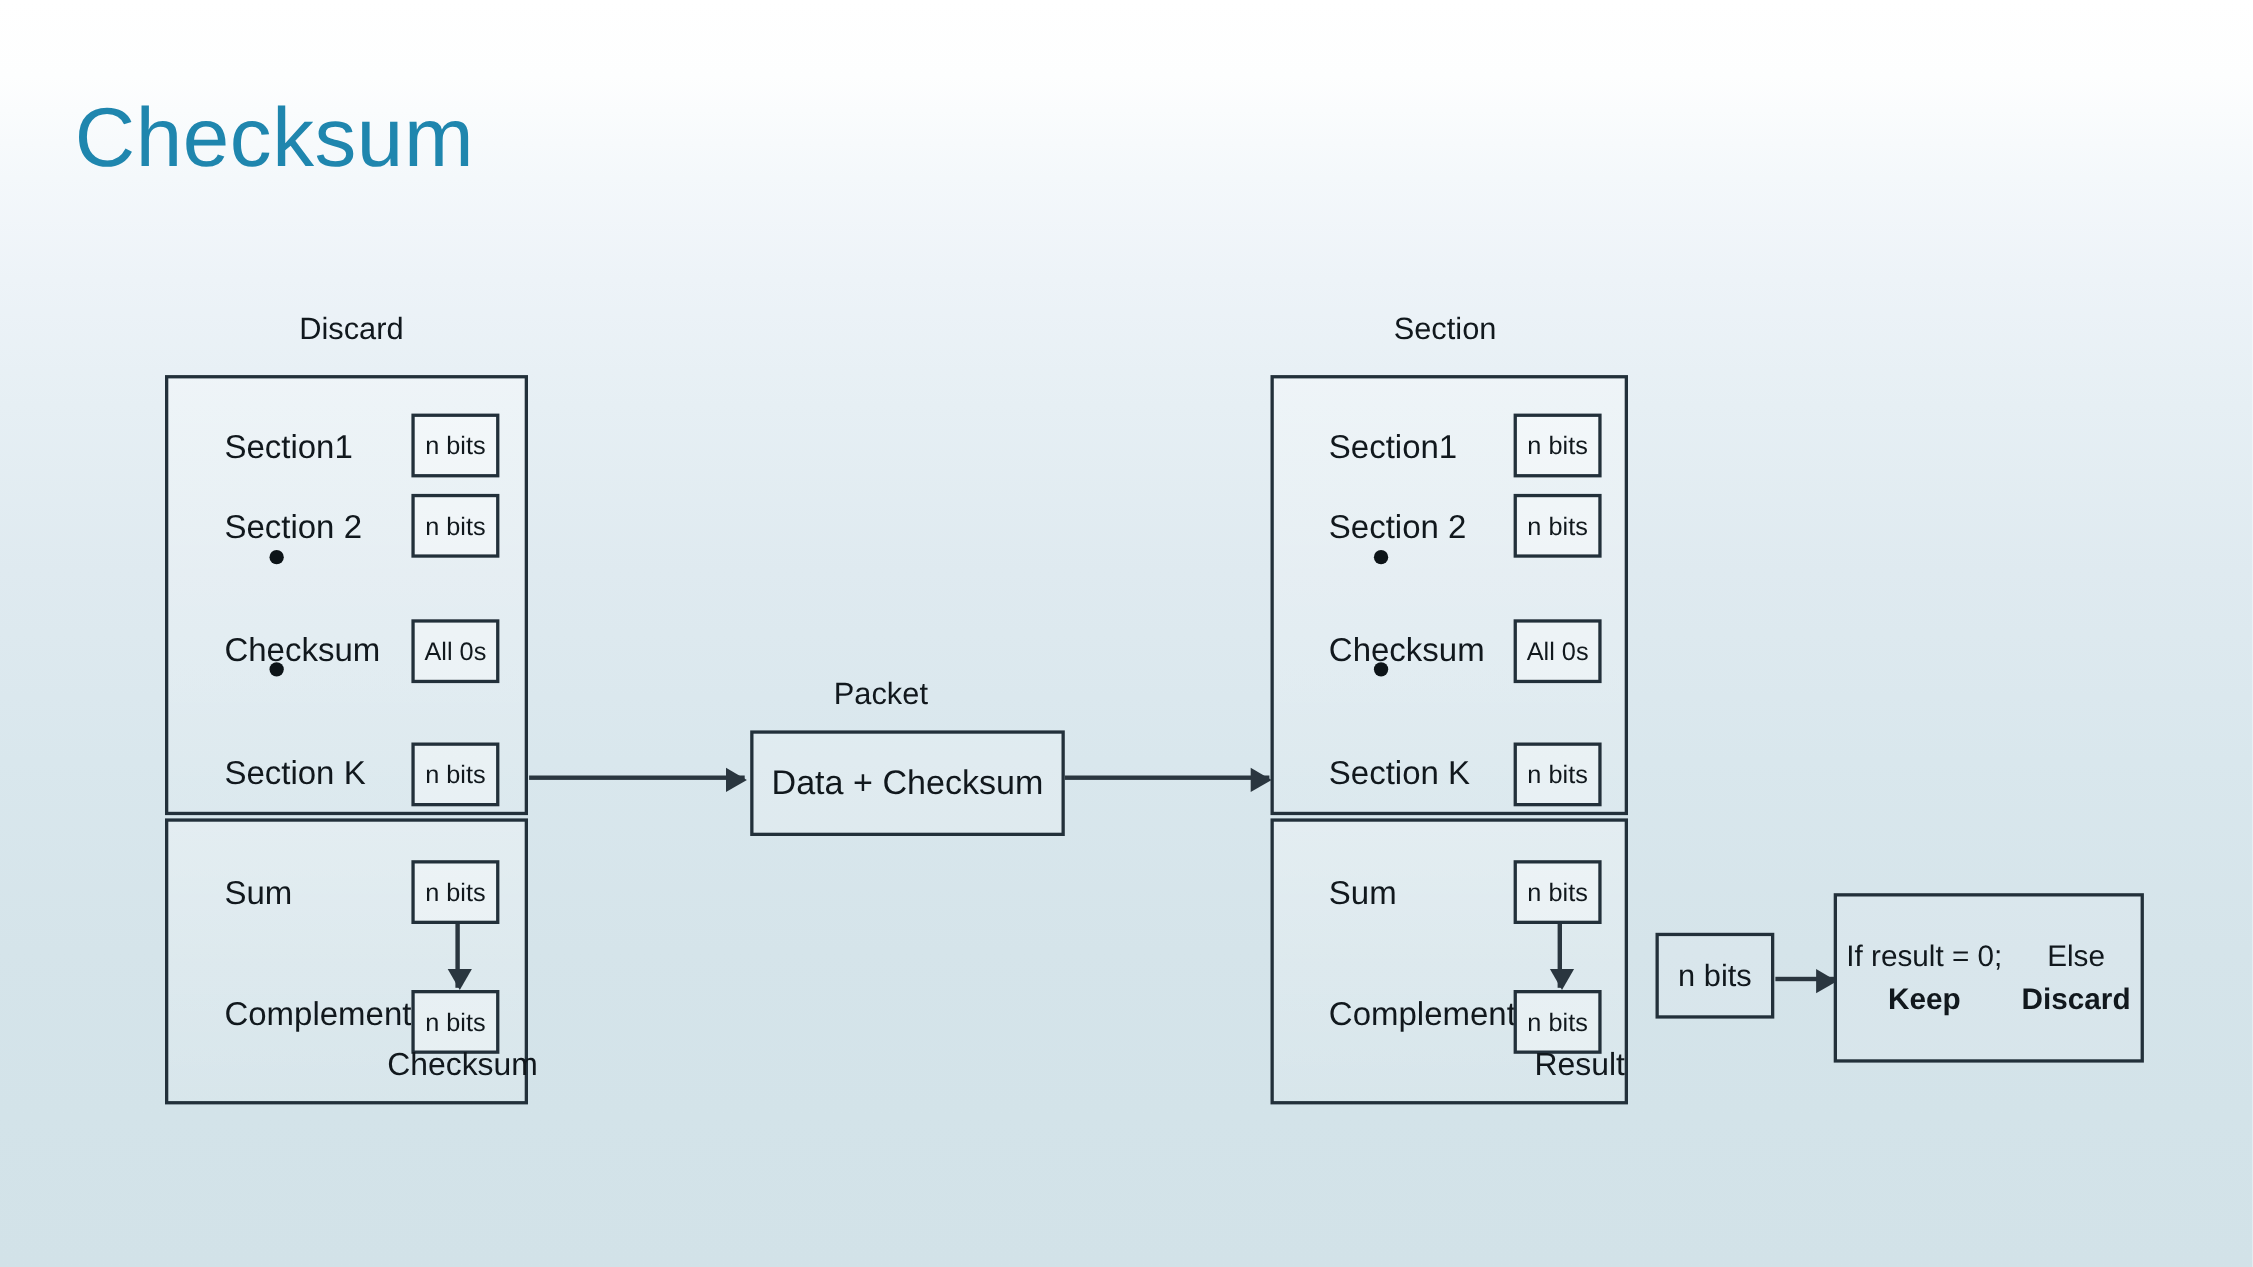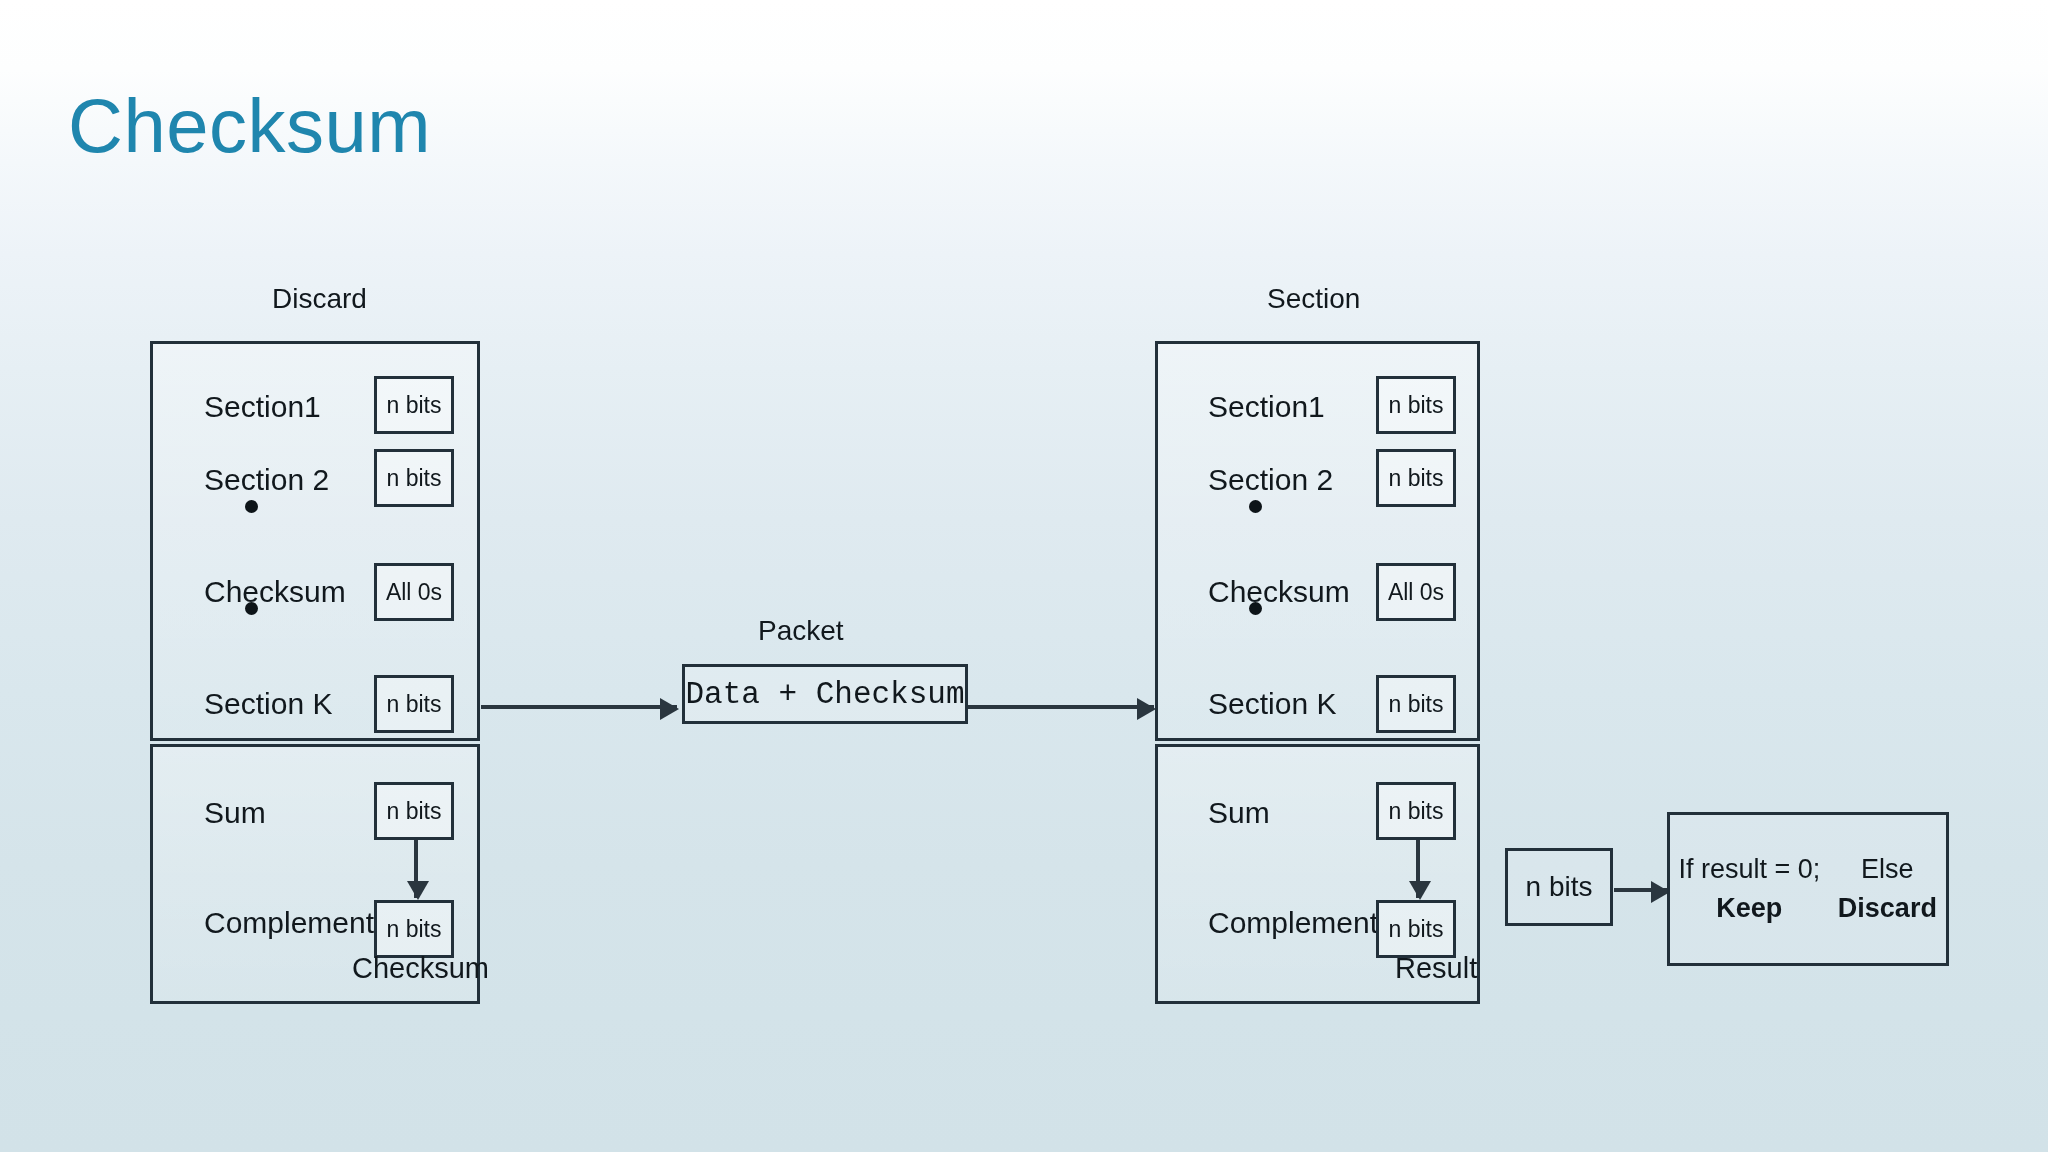--- a/index.html
+++ b/index.html
@@ -204,21 +204,21 @@
   <div class="varrow" style="left:414px; top:840px; height:58px;"></div>
 
   <div class="rowlabel" style="left:188px; top:906px;">Complement</div>
   <div class="chip" style="left:374px; top:900px; width:80px; height:58px;">n bits</div>
 
   <div class="sublabel" style="left:352px; top:952px;">Checksum</div>
 
   <div class="harrow" style="left:481px; top:705px; width:196px;"></div>
 
   <div class="caption" style="left:758px; top:615px;">Packet</div>
-  <div class="packetbox" style="left:682px; top:664px; width:286px; height:60px;font-family:Liberation Mono, monospace;">Data + Checksum</div>
+  <div class="packetbox" style="left:682px; top:664px; width:286px; height:96px;">Data + Checksum</div>
 
   <div class="harrow" style="left:968px; top:705px; width:186px;"></div>
 
   <div class="caption" style="left:1267px; top:283px;">Section</div>
 
   <div class="panel" style="left:1155px; top:341px; width:325px; height:400px;"></div>
 
   <div class="rowlabel" style="left:1192px; top:390px;">Section1</div>
   <div class="chip" style="left:1376px; top:376px; width:80px; height:58px;">n bits</div>
 

